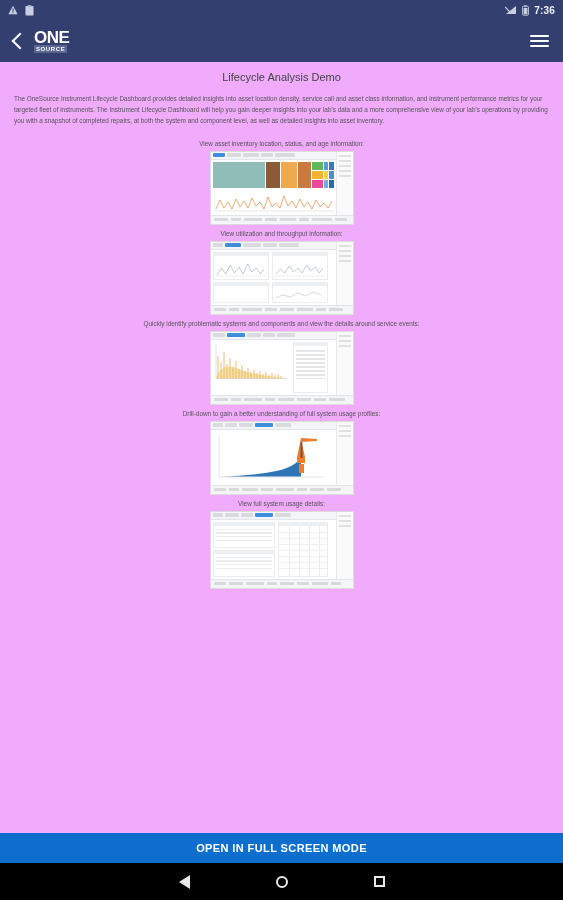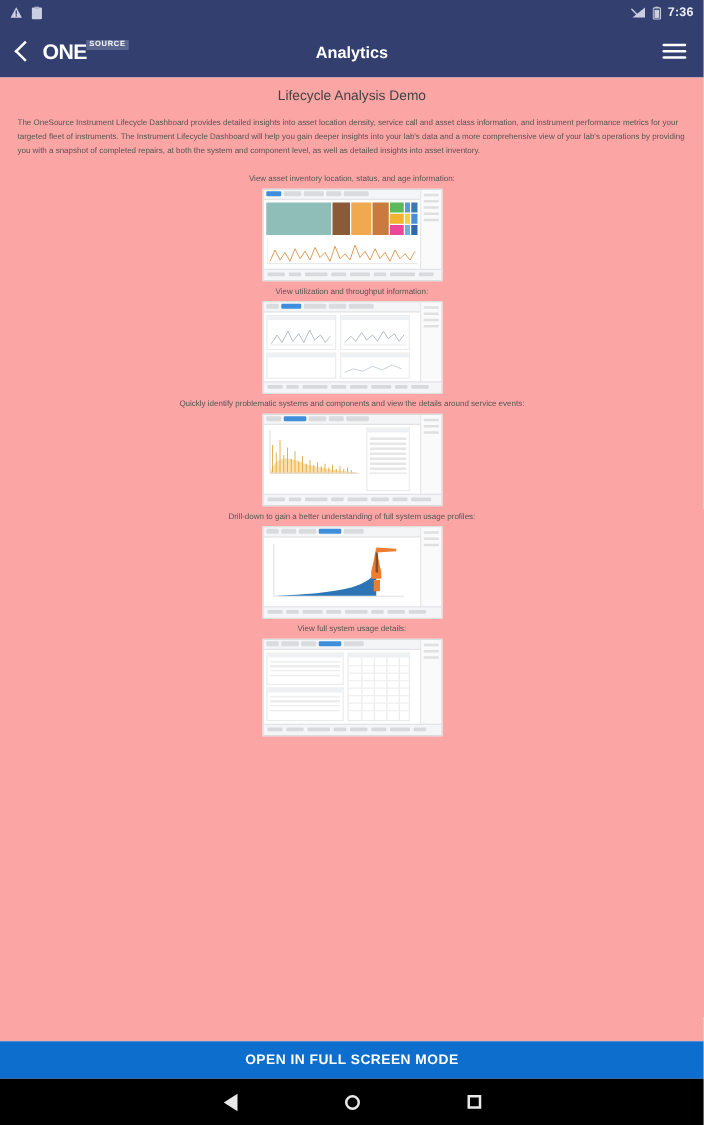--- a/index.html
+++ b/index.html
@@ -23,37 +23,37 @@
 
   
   .appbar{
     height:42px; background:#33406f; color:#fff;
     display:flex; align-items:center; padding:0 14px; position:relative;
   }
   .back-chevron{
     width:12px;height:12px;border-left:2px solid #fff;border-bottom:2px solid #fff;
     transform:rotate(45deg); margin-right:8px; cursor:pointer;
   }
-  .logo{ display:flex; flex-direction:row; align-items:flex-start; line-height:1; cursor:pointer;}
+  .logo{ display:flex; flex-direction:column; align-items:flex-start; line-height:1; cursor:pointer;}
   .logo-one{ font-size:17px; font-weight:bold; letter-spacing:-0.5px; color:#ffffff;}
   .logo-source{
     font-size:6px; font-weight:bold; letter-spacing:.6px; color:#ffffff;
     background:#5a6590; padding:1px 2px; margin-top:-1px;
   }
   .appbar-title{
     position:absolute; left:0; right:0; text-align:center;
     font-size:13px; font-weight:bold; color:#ffffff; pointer-events:none;
   }
   .hamburger{ margin-left:auto; display:flex; flex-direction:column; gap:3px; cursor:pointer; z-index:2;}
   .hamburger span{ display:block; width:19px; height:2px; background:#fff; border-radius:1px; }
 
   
   .content{
     position:absolute; top:62px; left:0; right:0; bottom:67px;
-    background:#fca5a5; overflow:hidden;
+    background:#f0abfc; overflow:hidden;
   }
   .page-title{
     text-align:center; font-size:11px; color:#444; padding:9px 0 10px;
   }
   .intro{
     font-size:6.4px; color:#555; line-height:1.75; padding:0 14px 8px;
     text-align:left;
   }
   .caption{
     text-align:center; font-size:6.4px; color:#555; margin:5px 0 4px;
@@ -149,21 +149,20 @@
     <span class="sb-time">7:36</span>
   </div>
 </div>
 
 <div class="appbar">
   <div class="back-chevron"></div>
   <div class="logo">
     <span class="logo-one">ONE</span>
     <span class="logo-source">SOURCE</span>
   </div>
-  <div class="appbar-title">Analytics</div>
   <div class="hamburger">
     <span></span>
       <span></span>
       <span></span>
   </div>
 </div>
 
 <div class="content">
 
   <div class="page-title">Lifecycle Analysis Demo</div>

